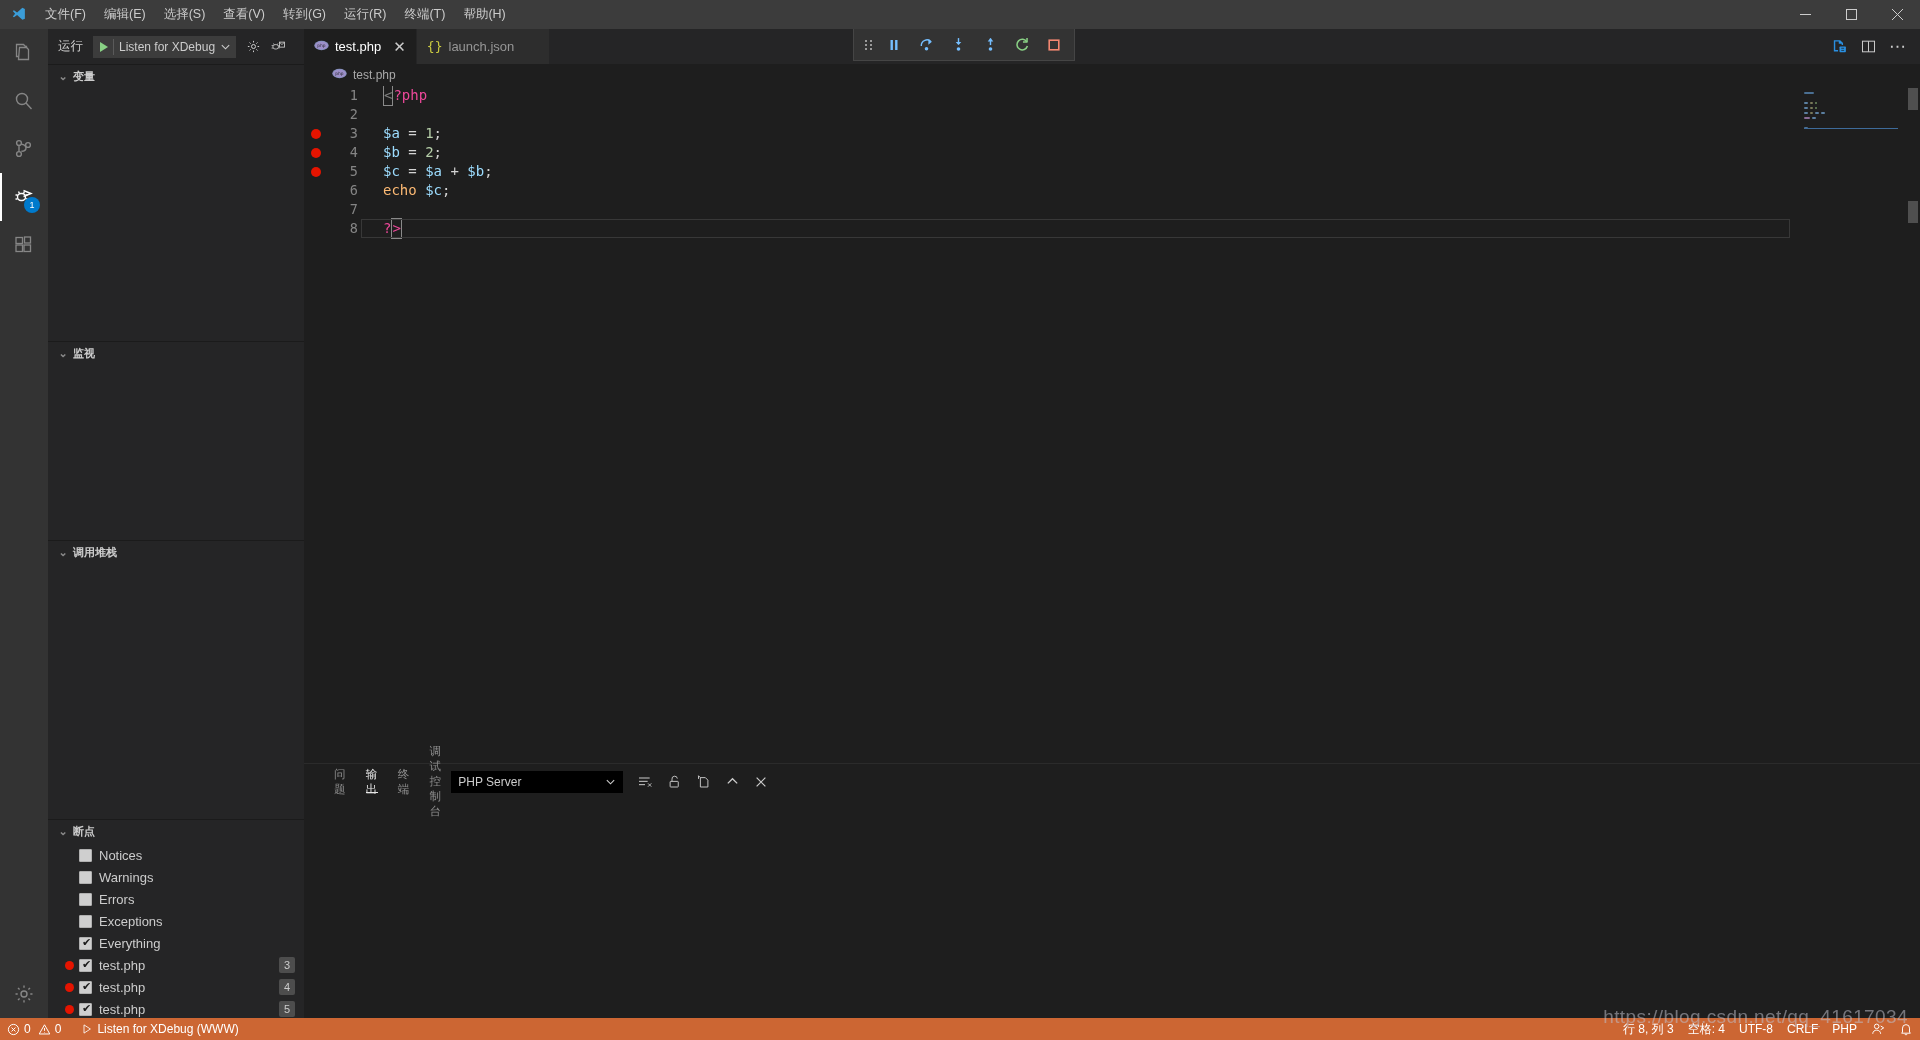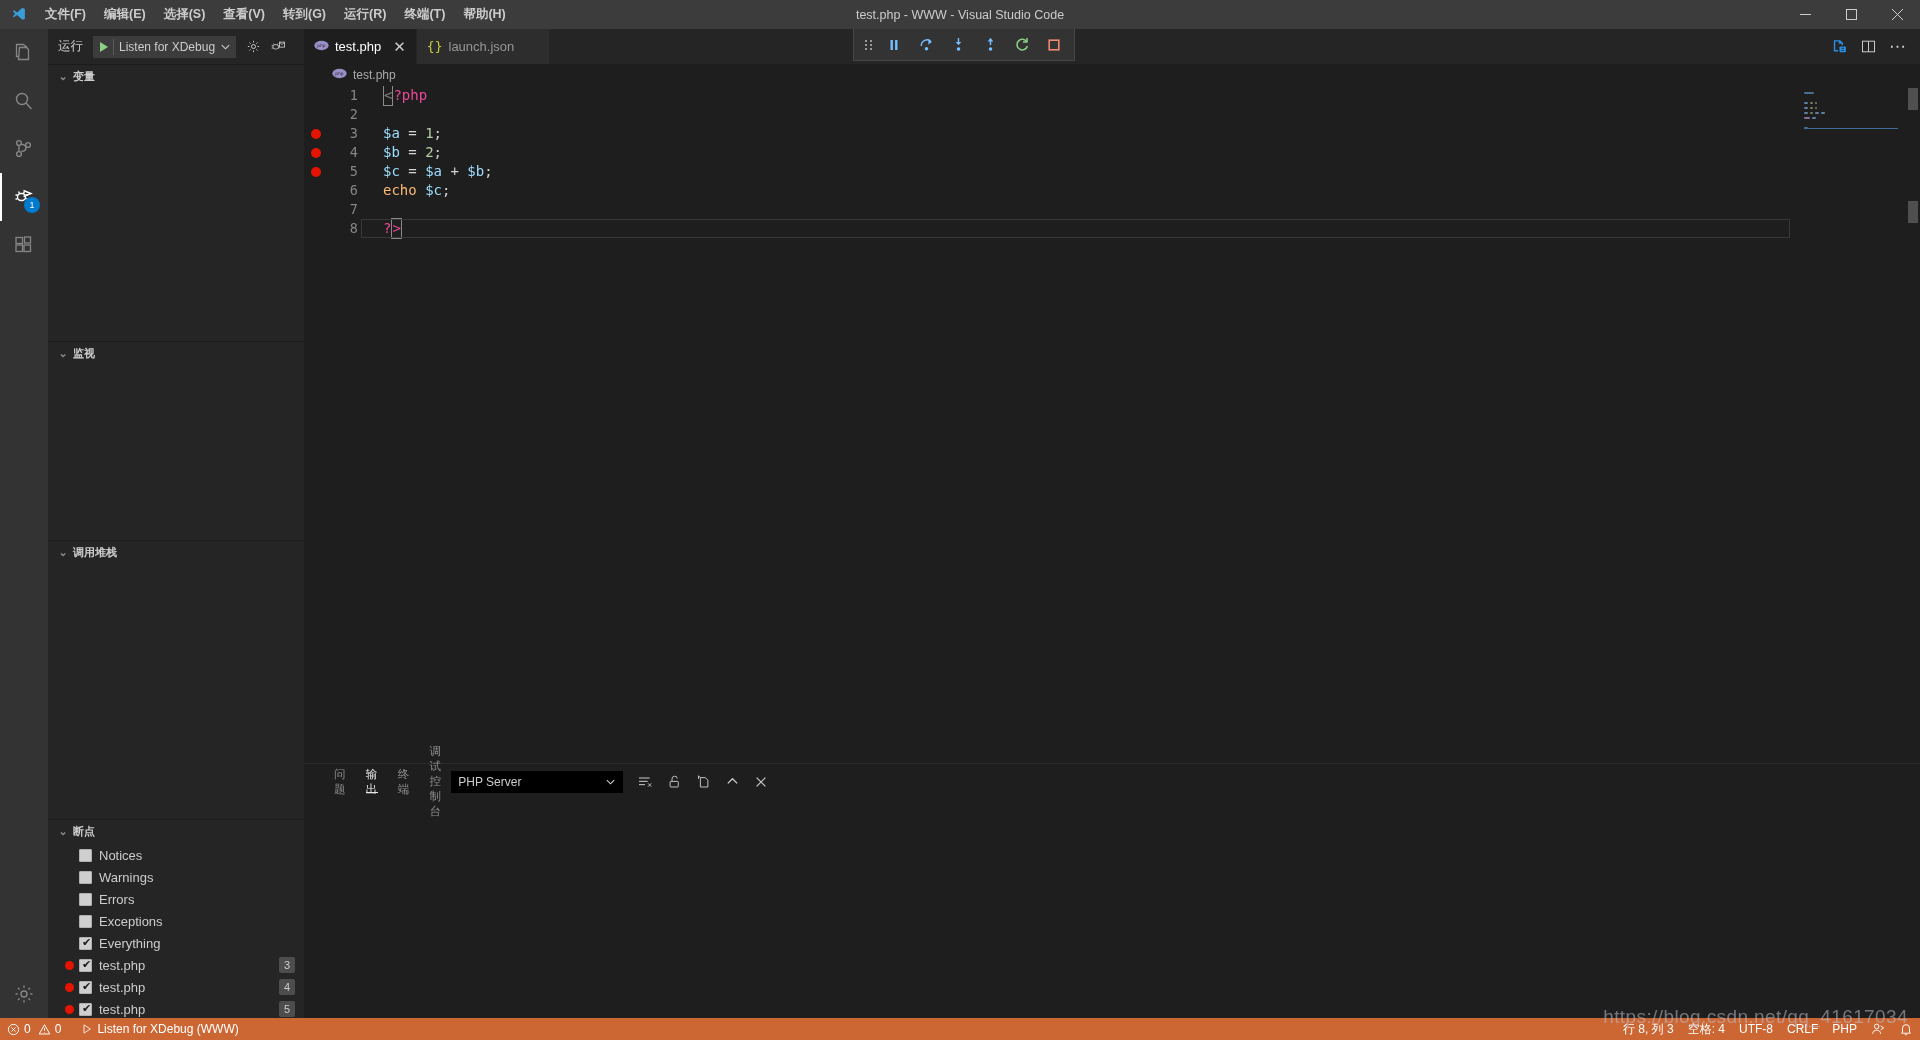--- a/index.html
+++ b/index.html
@@ -11,21 +11,21 @@
     -webkit-font-smoothing: antialiased;
   }
   .app { position: relative; width: 1920px; height: 1040px; display: flex; flex-direction: column; }
 
   
   .titlebar {
     height: 29px; background: #3c3c3c; display: flex; align-items: center;
     position: relative; flex: 0 0 29px; color: #cccccc; font-size: 12px;
   }
   .vscode-logo { width: 36px; height: 29px; display: flex; align-items: center; justify-content: center; }
-  .menu { display: flex; align-items: center; height: 29px; font-weight: bold; }
+  .menu { display: flex; align-items: center; height: 29px; }
   .menu-item {
     padding: 0 9px; height: 29px; line-height: 29px; font-size: 12.5px;
     color: #cccccc; cursor: default; white-space: nowrap;
   }
   .window-title {
     position: absolute; left: 0; right: 0; text-align: center;
     font-size: 12.5px; color: #cccccc; pointer-events: none;
   }
   .win-controls { position: absolute; right: 0; top: 0; display: flex; height: 29px; }
   .win-btn { width: 46px; height: 29px; display: flex; align-items: center; justify-content: center; color: #cccccc; }
@@ -217,21 +217,20 @@
     <div class="menu">
       <div class="menu-item">文件(F)</div>
       <div class="menu-item">编辑(E)</div>
       <div class="menu-item">选择(S)</div>
       <div class="menu-item">查看(V)</div>
       <div class="menu-item">转到(G)</div>
       <div class="menu-item">运行(R)</div>
       <div class="menu-item">终端(T)</div>
       <div class="menu-item">帮助(H)</div>
     </div>
-    <div class="window-title">test.php - WWW - Visual Studio Code</div>
     <div class="win-controls">
       <div class="win-btn">
         <svg width="11" height="11" viewBox="0 0 11 11">
             <rect x="0" y="5" width="11" height="1" fill="#cccccc"></rect>
           </svg>
       </div>
       <div class="win-btn">
         <svg width="11" height="11" viewBox="0 0 11 11">
             <rect x="0.5" y="0.5" width="10" height="10" fill="none" stroke="#cccccc"></rect>
           </svg>

